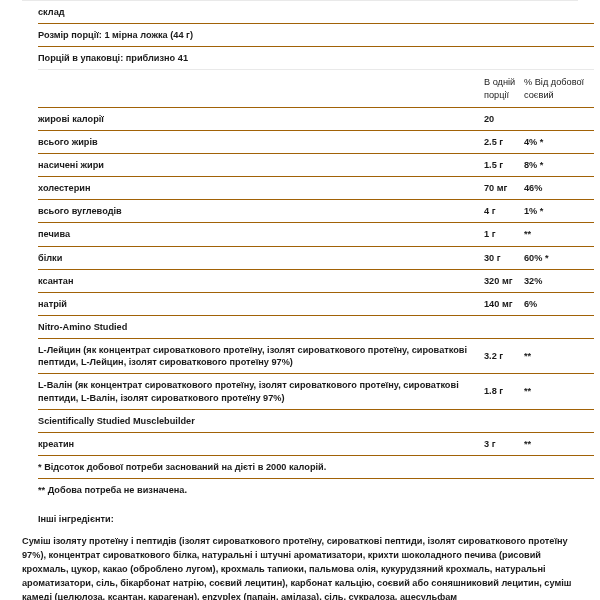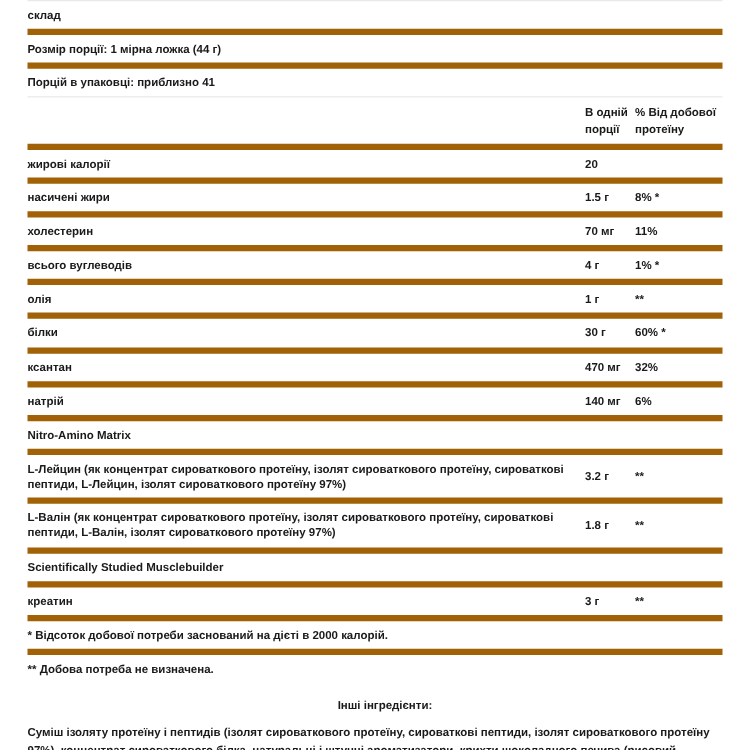--- a/index.html
+++ b/index.html
@@ -19,33 +19,33 @@
 
   .panel {
     width: 600px;
     box-sizing: border-box;
     padding: 0;
   }
 
   
   .facts {
     width: 556px;
-    margin-left: 22px;
+    margin-left: 38px;
     border-collapse: collapse;
     table-layout: fixed;
     font-size: 9.2px;
     font-weight: bold;
     line-height: 1.32;
   }
 
   .facts col.c-name  { width: 446px; }
   .facts col.c-amt   { width: 40px; }
   .facts col.c-dv    { width: 70px; }
 
-  .facts tr { border-top: 5px solid #a16207; }
+  .facts tr { border-top: 1px solid #a16207; }
   .facts tr.no-rule { border-top: none; }
 
   .facts td, .facts th {
     padding: 5px 0 5px 0;
     text-align: left;
     vertical-align: middle;
     font-weight: bold;
   }
 
   .facts td.name {
@@ -54,21 +54,21 @@
 
   .facts td.amt, .facts td.dv {
     white-space: nowrap;
   }
 
   
   .facts th.hdr {
     vertical-align: top;
     padding-top: 6px;
     padding-bottom: 6px;
-    font-weight: bold;
+    font-weight: normal;
   }
 
   .facts tr.hdr-row { border-top: 1px solid #e9e9e9; }
 
   
   .facts td.section {
     font-weight: bold;
   }
 
   
@@ -82,21 +82,20 @@
   
   .other-wrap {
     margin: 0 22px 0 22px;
     padding-top: 12px;
     font-size: 9.2px;
     font-weight: bold;
     line-height: 1.32;
   }
   .other-title {
     margin: 0 0 10px 16px;
-    text-align: center;
   }
   .other-body {
     margin: 0;
     line-height: 1.5;
     text-align: left;
   }
 </style>
 </head>
 <body>
 
@@ -120,65 +119,70 @@
         <td class="name section" colspan="3">Розмір порції: 1 мірна ложка (44 г)</td>
       </tr>
 
       <tr>
         <td class="name section" colspan="3">Порцій в упаковці: приблизно 41</td>
       </tr>
 
       <tr class="hdr-row">
         <th class="hdr"></th>
         <th class="hdr">В одній порції</th>
-        <th class="hdr">% Від добової протеїну</th>
+        <th class="hdr">% Від добової соєвий</th>
       </tr>
 
         <tr>
         <td class="name">жирові калорії</td>
         <td class="amt">20</td>
         <td class="dv"></td>
       </tr>
         <tr>
+        <td class="name">всього жирів</td>
+        <td class="amt">2.5 г</td>
+        <td class="dv">4% *</td>
+      </tr>
+        <tr>
         <td class="name">насичені жири</td>
         <td class="amt">1.5 г</td>
         <td class="dv">8% *</td>
       </tr>
         <tr>
         <td class="name">холестерин</td>
         <td class="amt">70 мг</td>
-        <td class="dv">11%</td>
+        <td class="dv">46%</td>
       </tr>
         <tr>
         <td class="name">всього вуглеводів</td>
         <td class="amt">4 г</td>
         <td class="dv">1% *</td>
       </tr>
         <tr>
-        <td class="name">олія</td>
+        <td class="name">печива</td>
         <td class="amt">1 г</td>
         <td class="dv">**</td>
       </tr>
         <tr>
         <td class="name">білки</td>
         <td class="amt">30 г</td>
         <td class="dv">60% *</td>
       </tr>
         <tr>
         <td class="name">ксантан</td>
-        <td class="amt">470 мг</td>
+        <td class="amt">320 мг</td>
         <td class="dv">32%</td>
       </tr>
         <tr>
         <td class="name">натрій</td>
         <td class="amt">140 мг</td>
         <td class="dv">6%</td>
       </tr>
         <tr>
-          <td class="name section" colspan="3">Nitro-Amino Matrix</td>
+          <td class="name section" colspan="3">Nitro-Amino Studied</td>
         </tr>
         <tr>
         <td class="name">L-Лейцин (як концентрат сироваткового протеїну, ізолят сироваткового протеїну, сироваткові пептиди, L-Лейцин, ізолят сироваткового протеїну 97%)</td>
         <td class="amt">3.2 г</td>
         <td class="dv">**</td>
       </tr>
         <tr>
         <td class="name">L-Валін (як концентрат сироваткового протеїну, ізолят сироваткового протеїну, сироваткові пептиди, L-Валін, ізолят сироваткового протеїну 97%)</td>
         <td class="amt">1.8 г</td>
         <td class="dv">**</td>

